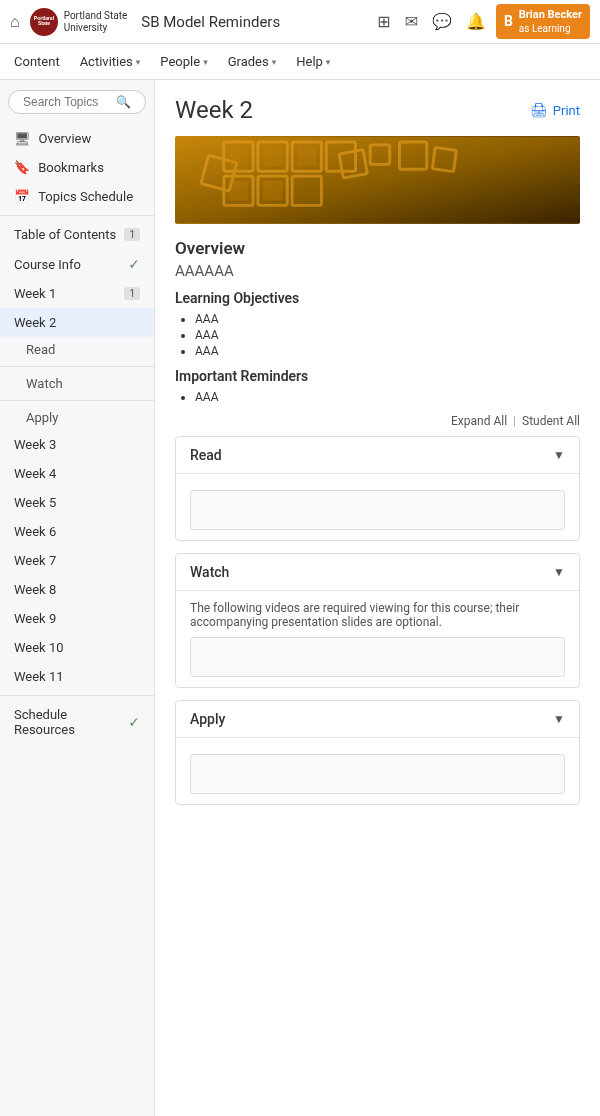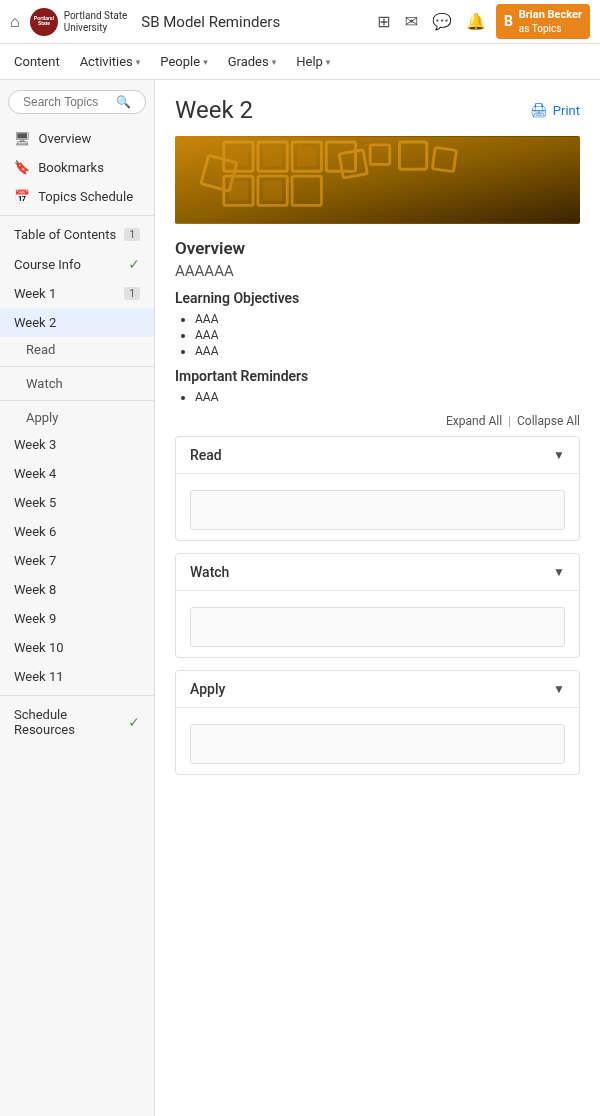--- a/index.html
+++ b/index.html
@@ -155,21 +155,21 @@
   <div class="icons">
     <span>⊞</span>
     <span>✉</span>
     <span>💬</span>
     <span>🔔</span>
   </div>
   <div class="user-badge">
     <span class="user-initial">B</span>
     <div class="user-info">
       <div class="name">Brian Becker</div>
-      <div class="role">as Topics</div>
+      <div class="role">as Learning</div>
     </div>
   </div>
 </div>
 
 <div class="sub-nav">
   <a>Content</a>
   <a>Activities <span class="caret">▾</span></a>
   <a>People <span class="caret">▾</span></a>
   <a>Grades <span class="caret">▾</span></a>
   <a>Help <span class="caret">▾</span></a>
@@ -317,39 +317,40 @@
     <div class="content-section">
       <h3>Important Reminders</h3>
       <ul>
         <li>AAA</li>
       </ul>
     </div>
 
     <div class="expand-collapse">
       <a>Expand All</a>
       <span>|</span>
-      <a>Collapse All</a>
+      <a>Student All</a>
     </div>
 
     <div class="accordion">
       <div class="accordion-header">
         <span>Read</span>
         <span class="caret-down">▼</span>
       </div>
       <div class="accordion-body">
         <div class="accordion-content-box"></div>
       </div>
     </div>
 
     <div class="accordion">
       <div class="accordion-header">
         <span>Watch</span>
         <span class="caret-down">▼</span>
       </div>
       <div class="accordion-body">
+        <p>The following videos are required viewing for this course; their accompanying presentation slides are optional.</p>
         <div class="accordion-content-box"></div>
       </div>
     </div>
 
     <div class="accordion">
       <div class="accordion-header">
         <span>Apply</span>
         <span class="caret-down">▼</span>
       </div>
       <div class="accordion-body">

